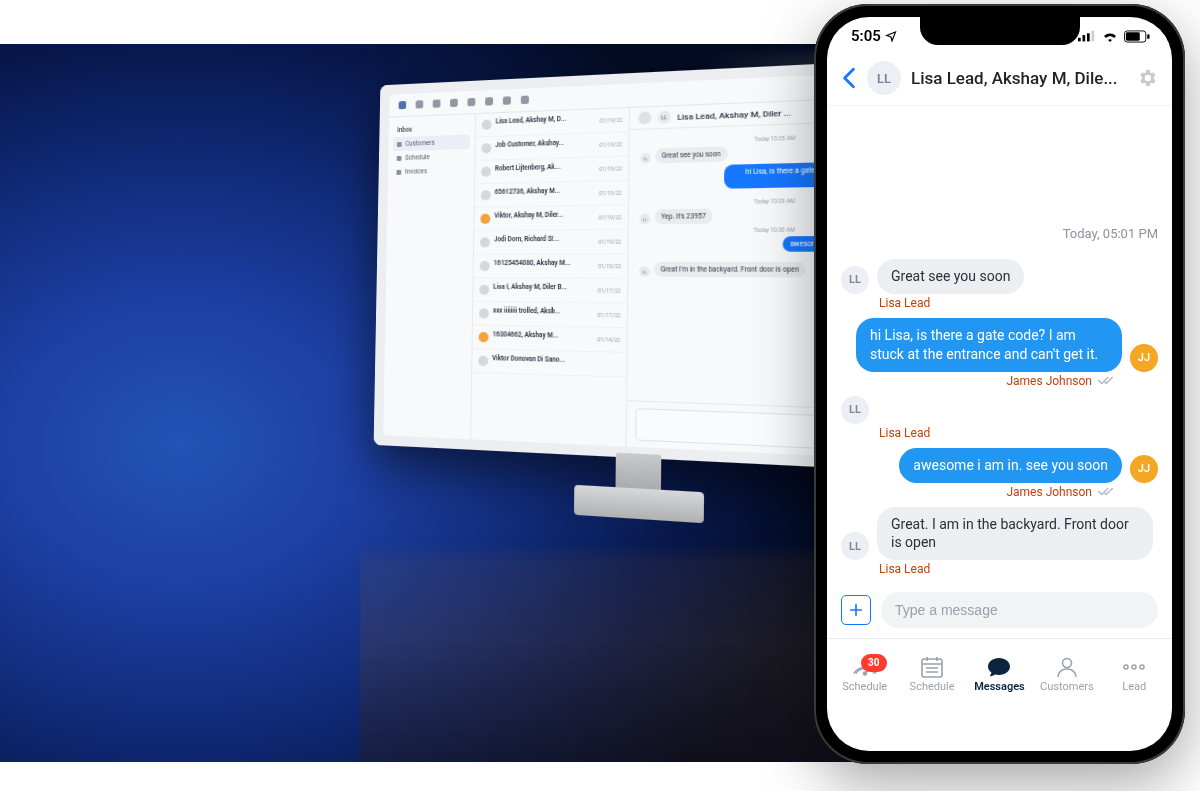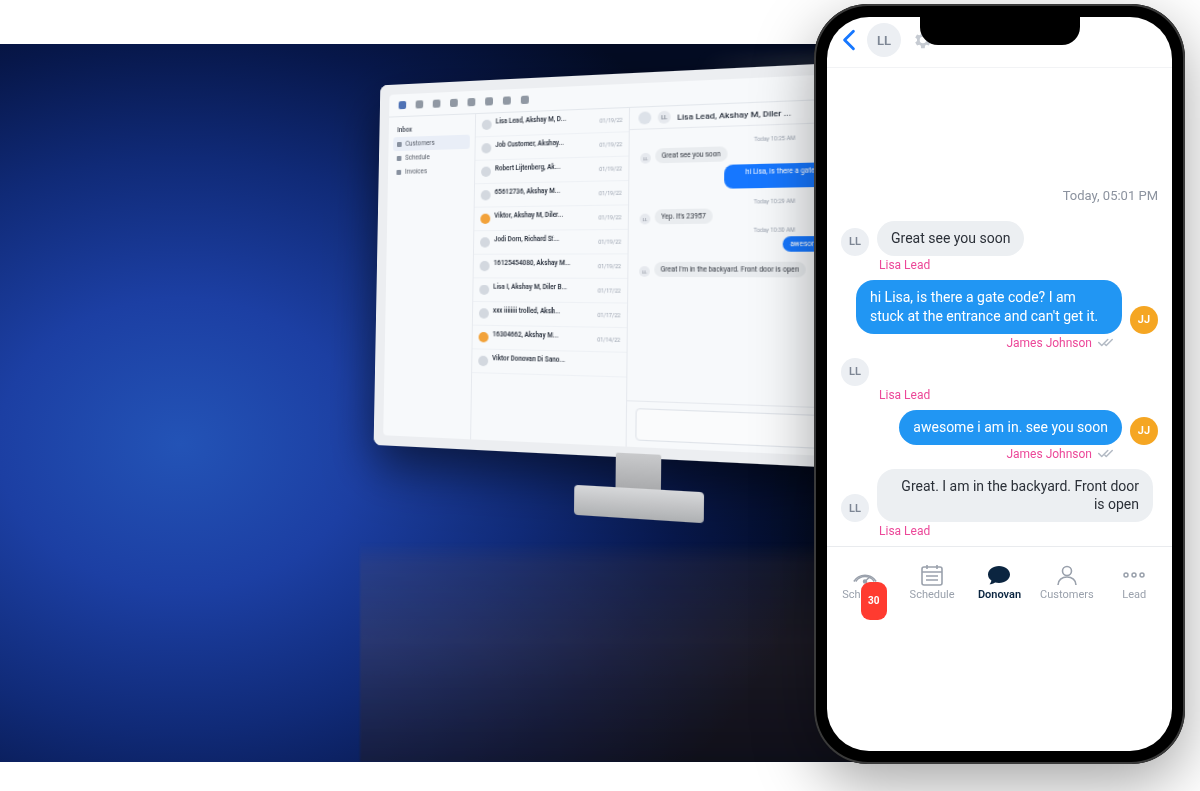--- a/index.html
+++ b/index.html
@@ -103,34 +103,34 @@
   .gear{color:#c6cbd2;}
 
   .pmessages{flex:1;padding:10px 14px 0;}
   .ptstamp{color:#8c939f;font-size:13px;text-align:right;margin:110px 0 18px;}
   .prow{display:flex;align-items:flex-end;gap:8px;margin:8px 0 2px;}
   .prow.rt{flex-direction:row-reverse;}
   .pava{width:28px;height:28px;border-radius:50%;background:#eceff3;color:#7d8694;font-size:11px;font-weight:600;display:flex;align-items:center;justify-content:center;flex:none;}
   .pava.jj{background:#f5a623;color:#fff;}
   .pbub{max-width:238px;border-radius:18px;padding:8px 14px;font-size:14px;line-height:1.35;background:#eceff2;color:#2b3038;}
   .pbub.blue{background:#2196f3;color:#fff;}
-  .psub{font-size:12px;color:#ec4899;margin:2px 0 8px 38px;}
+  .psub{font-size:12px;color:#c2410c;margin:2px 0 8px 38px;}
   .psub.rt{text-align:right;margin:2px 42px 8px 0;display:flex;justify-content:flex-end;align-items:center;gap:6px;}
   .checks{color:#b3bac4;}
 
   .pcompose{display:flex;align-items:center;gap:10px;padding:8px 14px 10px;}
   .plus{width:28px;height:28px;border:1.8px solid #1677ff;border-radius:5px;display:flex;align-items:center;justify-content:center;color:#1677ff;font-weight:500;}
   .pinput{flex:1;height:36px;border:none;background:#f1f3f5;border-radius:18px;padding:0 14px;font-size:14px;color:#333;}
   .pinput::placeholder{color:#9aa1ac;}
 
   .tabbar{height:62px;border-top:1px solid #e9ebee;display:flex;align-items:center;justify-content:space-around;padding:4px 4px 0;}
   .tab{display:flex;flex-direction:column;align-items:center;gap:2px;color:#9aa1ac;font-size:11px;width:64px;position:relative;}
   .tab.active{color:#0b2540;font-weight:600;}
   .tab svg{display:block;}
-  .badge{position:absolute;top:-2px;right:10px;background:#ff3b30;color:#fff;border-radius:9px;min-width:18px;height:18px;font-size:10px;font-weight:700;display:flex;align-items:center;justify-content:center;padding:10px 4px;margin-top:20px;}
+  .badge{position:absolute;top:-2px;right:10px;background:#ff3b30;color:#fff;border-radius:9px;min-width:18px;height:18px;font-size:10px;font-weight:700;display:flex;align-items:center;justify-content:center;padding:0 4px;}
 
 </style>
 </head>
 <body>
 
 <div class="canvas">
 
   <div class="scene">
     <div class="monitor">
       <div class="bezel"></div>
@@ -299,26 +299,51 @@
             </div>
           </div>
         </div>
       </div>
     </div>
   </div>
 
   <div class="phone">
     <div class="inner">
       <div class="notch"></div>
+      <div class="statusbar">
+        <div class="sb-left">
+          <span>5:05</span>
+          <svg width="12" height="12" viewBox="0 0 24 24" fill="none" stroke="#000" stroke-width="2.3">
+              <path d="M3 11l18-7-7 18-2-8-9-3z"></path>
+            </svg>
+        </div>
+        <div class="sb-right">
+          <svg width="18" height="12" viewBox="0 0 20 12">
+              <rect x="0" y="8" width="3" height="4" fill="#000"></rect>
+              <rect x="5" y="5" width="3" height="7" fill="#000"></rect>
+              <rect x="10" y="3" width="3" height="9" fill="#000"></rect>
+              <rect x="15" y="0" width="3" height="12" fill="#c9cdd4"></rect>
+            </svg>
+          <svg width="16" height="12" viewBox="0 0 24 18" fill="#000">
+              <path d="M12 18l-3-3c1.7-1.7 4.3-1.7 6 0l-3 3zm-6-6l-3-3c5-5 13-5 18 0l-3 3c-3.3-3.3-8.7-3.3-12 0z"></path>
+            </svg>
+          <svg width="26" height="13" viewBox="0 0 28 13">
+              <rect x="0.5" y="0.5" width="23" height="12" rx="3" fill="none" stroke="#000" stroke-width="1"></rect>
+              <rect x="2" y="2" width="15" height="9" rx="1.5" fill="#000"></rect>
+              <rect x="25" y="4" width="2.5" height="5" rx="1" fill="#000"></rect>
+            </svg>
+        </div>
+      </div>
 
       <div class="navhdr">
         <svg class="back" width="16" height="22" viewBox="0 0 12 20" fill="none" stroke="#1677ff" stroke-width="2.6" stroke-linecap="round" stroke-linejoin="round">
             <polyline points="10 2 2 10 10 18"></polyline>
           </svg>
         <div class="llav">LL</div>
+        <div class="navtitle">Lisa Lead, Akshay M, Dile...</div>
         <svg class="gear" width="22" height="22" viewBox="0 0 24 24" fill="#c6cbd2">
             <path d="M19.4 13a7.8 7.8 0 000-2l2-1.6-2-3.4-2.4.9a7.7 7.7 0 00-1.7-1L15 3h-4l-.3 2.9a7.7 7.7 0 00-1.7 1l-2.4-.9-2 3.4L6.6 11a7.8 7.8 0 000 2l-2 1.6 2 3.4 2.4-.9c.5.4 1.1.8 1.7 1L11 21h4l.3-2.9c.6-.2 1.2-.6 1.7-1l2.4.9 2-3.4-2-1.6zM13 15.5A3.5 3.5 0 1116.5 12 3.5 3.5 0 0113 15.5z"></path>
           </svg>
       </div>
 
       <div class="pmessages">
         <div class="ptstamp">Today, 05:01 PM</div>
 
         <div class="prow">
           <div class="pava">LL</div>
@@ -350,25 +375,34 @@
         <div class="psub rt">
           <span>James Johnson</span>
           <svg class="checks" width="18" height="11" viewBox="0 0 24 14" fill="none" stroke="#b3bac4" stroke-width="2" stroke-linecap="round" stroke-linejoin="round">
               <polyline points="1 7 5 11 13 3"></polyline>
               <polyline points="9 9 11 11 19 3"></polyline>
             </svg>
         </div>
 
         <div class="prow">
           <div class="pava">LL</div>
-          <div class="pbub" style="max-width:248px;text-align:right;">Great. I am in the backyard. Front door is open</div>
+          <div class="pbub" style="max-width:248px;">Great. I am in the backyard. Front door is open</div>
         </div>
         <div class="psub">Lisa Lead</div>
       </div>
 
+      <div class="pcompose">
+        <div class="plus">
+          <svg width="16" height="16" viewBox="0 0 24 24" fill="none" stroke="#1677ff" stroke-width="2.5" stroke-linecap="round">
+              <line x1="12" y1="4" x2="12" y2="20"></line>
+              <line x1="4" y1="12" x2="20" y2="12"></line>
+            </svg>
+        </div>
+        <input class="pinput" type="text" placeholder="Type a message" style="">
+      </div>
 
       <div class="tabbar">
         <div class="tab">
           <div class="badge">30</div>
           <svg width="26" height="22" viewBox="0 0 28 22" fill="none" stroke="#9aa1ac" stroke-width="1.6">
               <path d="M4 18a12 12 0 0120 0"></path>
               <path d="M2 18a14 14 0 0124 0"></path>
               <circle cx="14" cy="18" r="1.6" fill="#9aa1ac"></circle>
               <line x1="14" y1="18" x2="20" y2="12"></line>
             </svg>
@@ -382,21 +416,21 @@
               <line x1="17" y1="1" x2="17" y2="5"></line>
               <line x1="6" y1="12" x2="18" y2="12"></line>
               <line x1="6" y1="16" x2="18" y2="16"></line>
             </svg>
           <span>Schedule</span>
         </div>
         <div class="tab active">
           <svg width="26" height="22" viewBox="0 0 26 22" fill="#0b2540">
               <path d="M13 2C6.9 2 2 5.8 2 10.5c0 2.4 1.3 4.6 3.4 6.1-.2 1.3-.9 2.7-1.9 3.7 2 0 4.1-.8 5.6-1.8 1.2.3 2.5.5 3.9.5 6.1 0 11-3.8 11-8.5S19.1 2 13 2z"></path>
             </svg>
-          <span>Donovan</span>
+          <span>Messages</span>
         </div>
         <div class="tab">
           <svg width="22" height="22" viewBox="0 0 22 22" fill="none" stroke="#9aa1ac" stroke-width="1.6">
               <circle cx="11" cy="7" r="4.5"></circle>
               <path d="M2 21c0-5 4-8 9-8s9 3 9 8"></path>
             </svg>
           <span>Customers</span>
         </div>
         <div class="tab">
           <svg width="26" height="22" viewBox="0 0 26 10">

